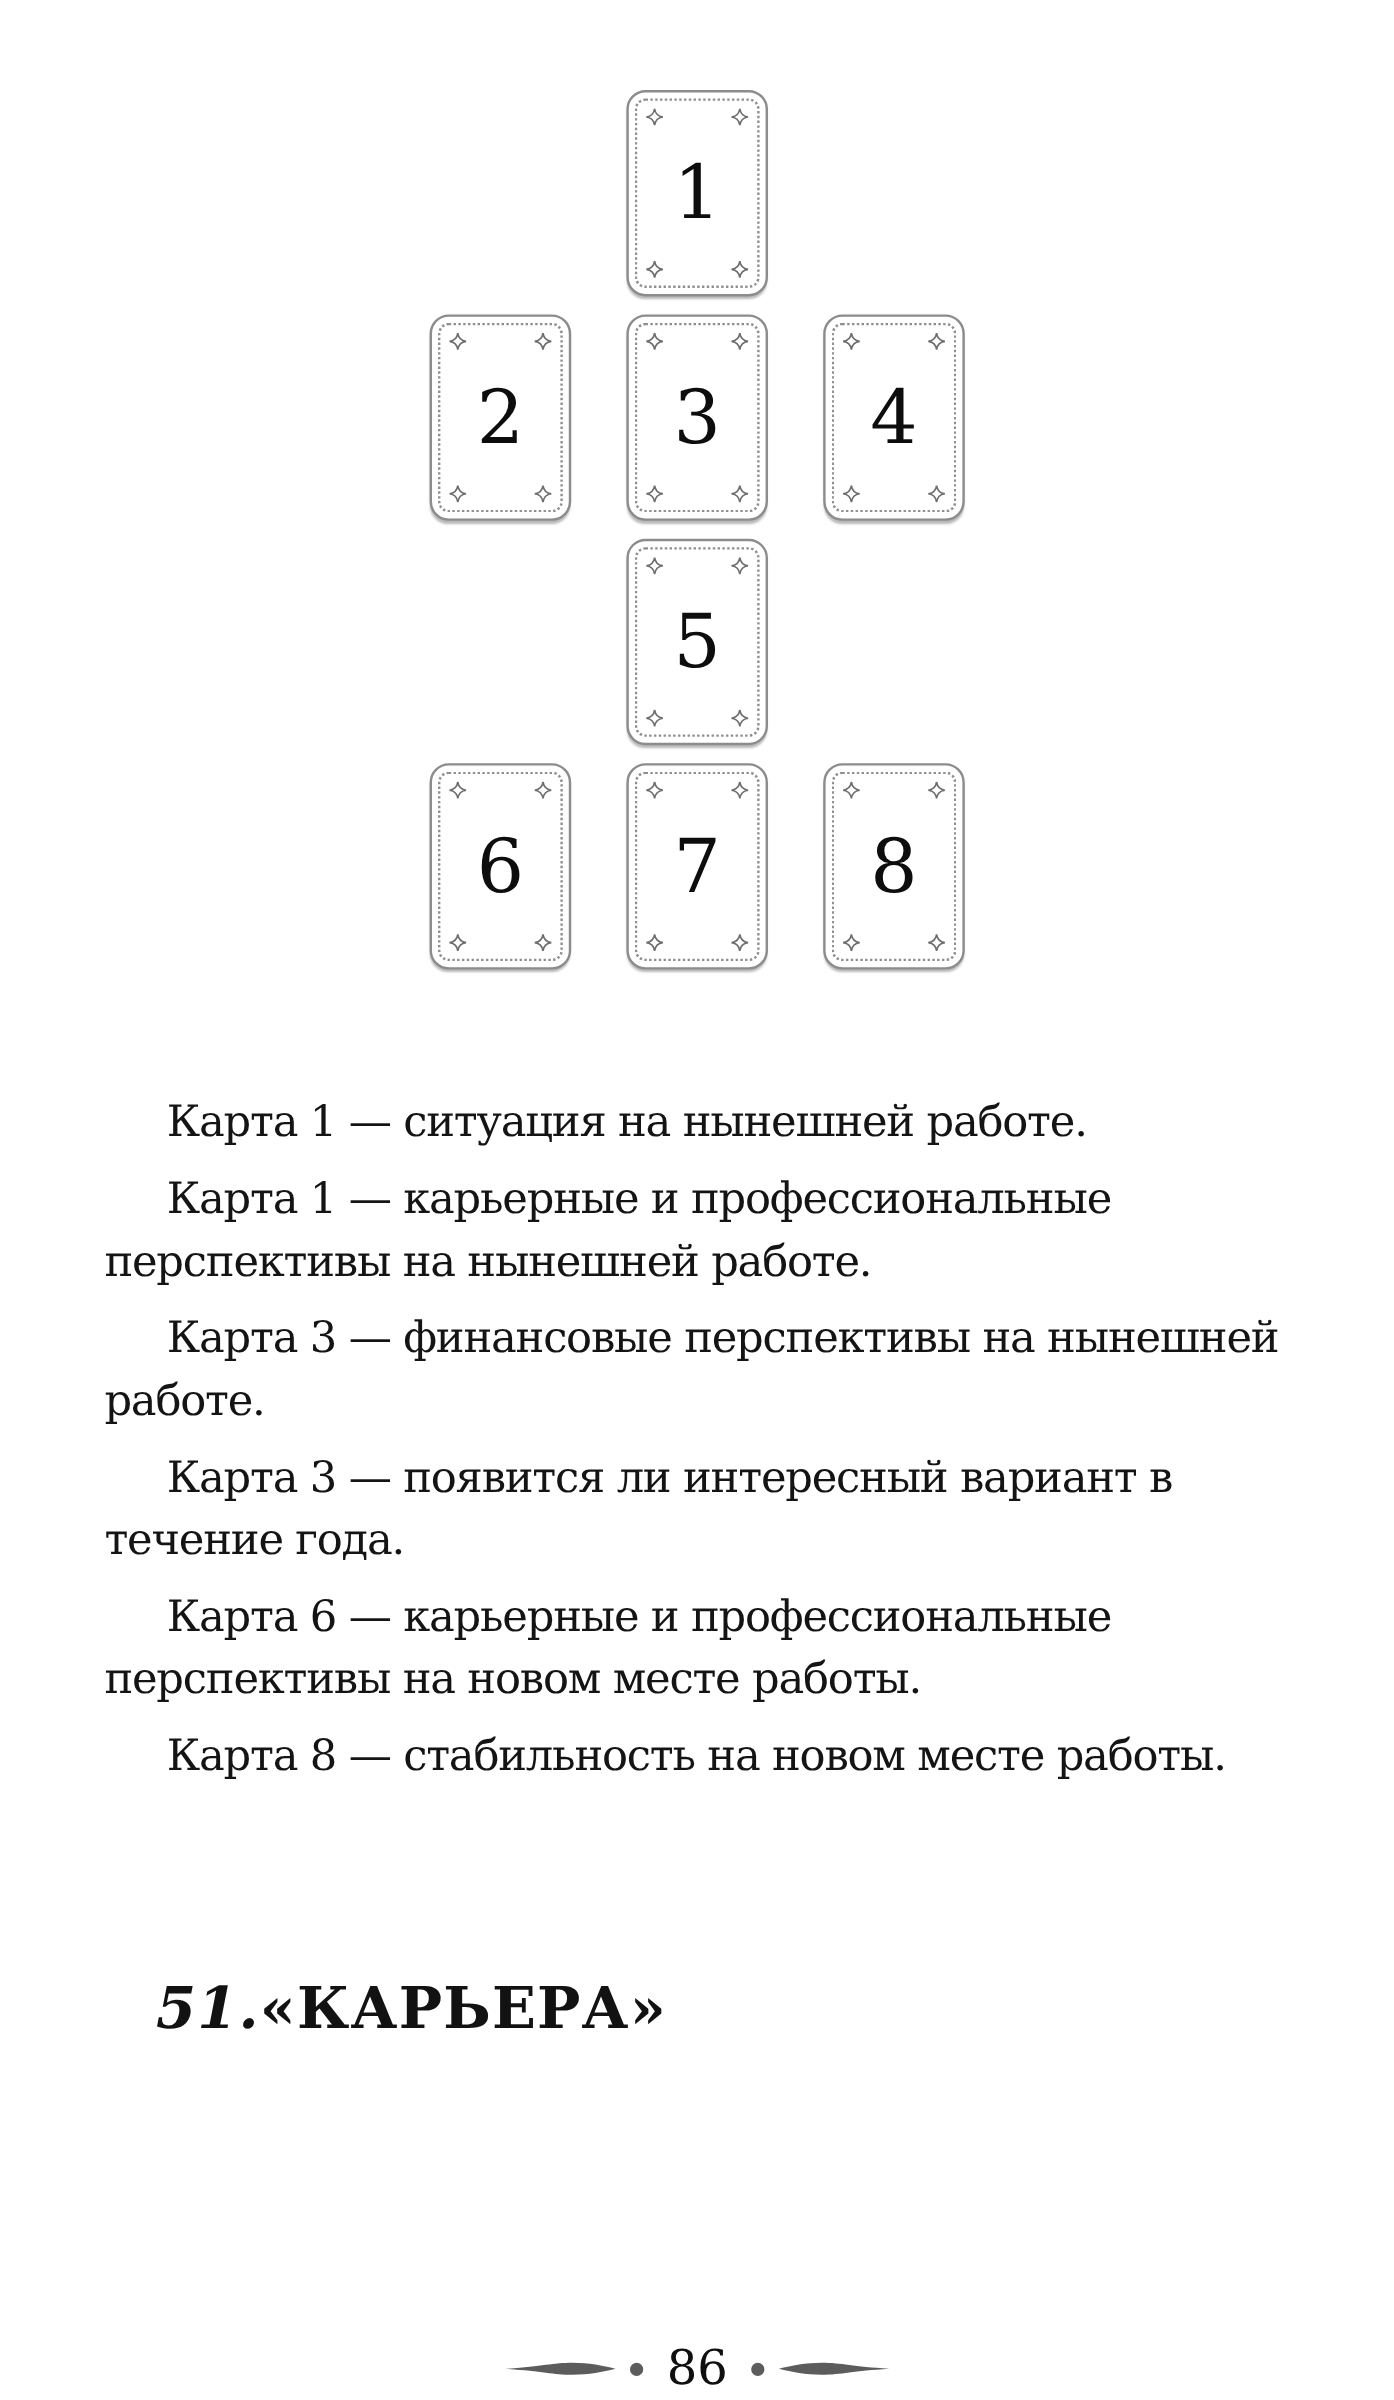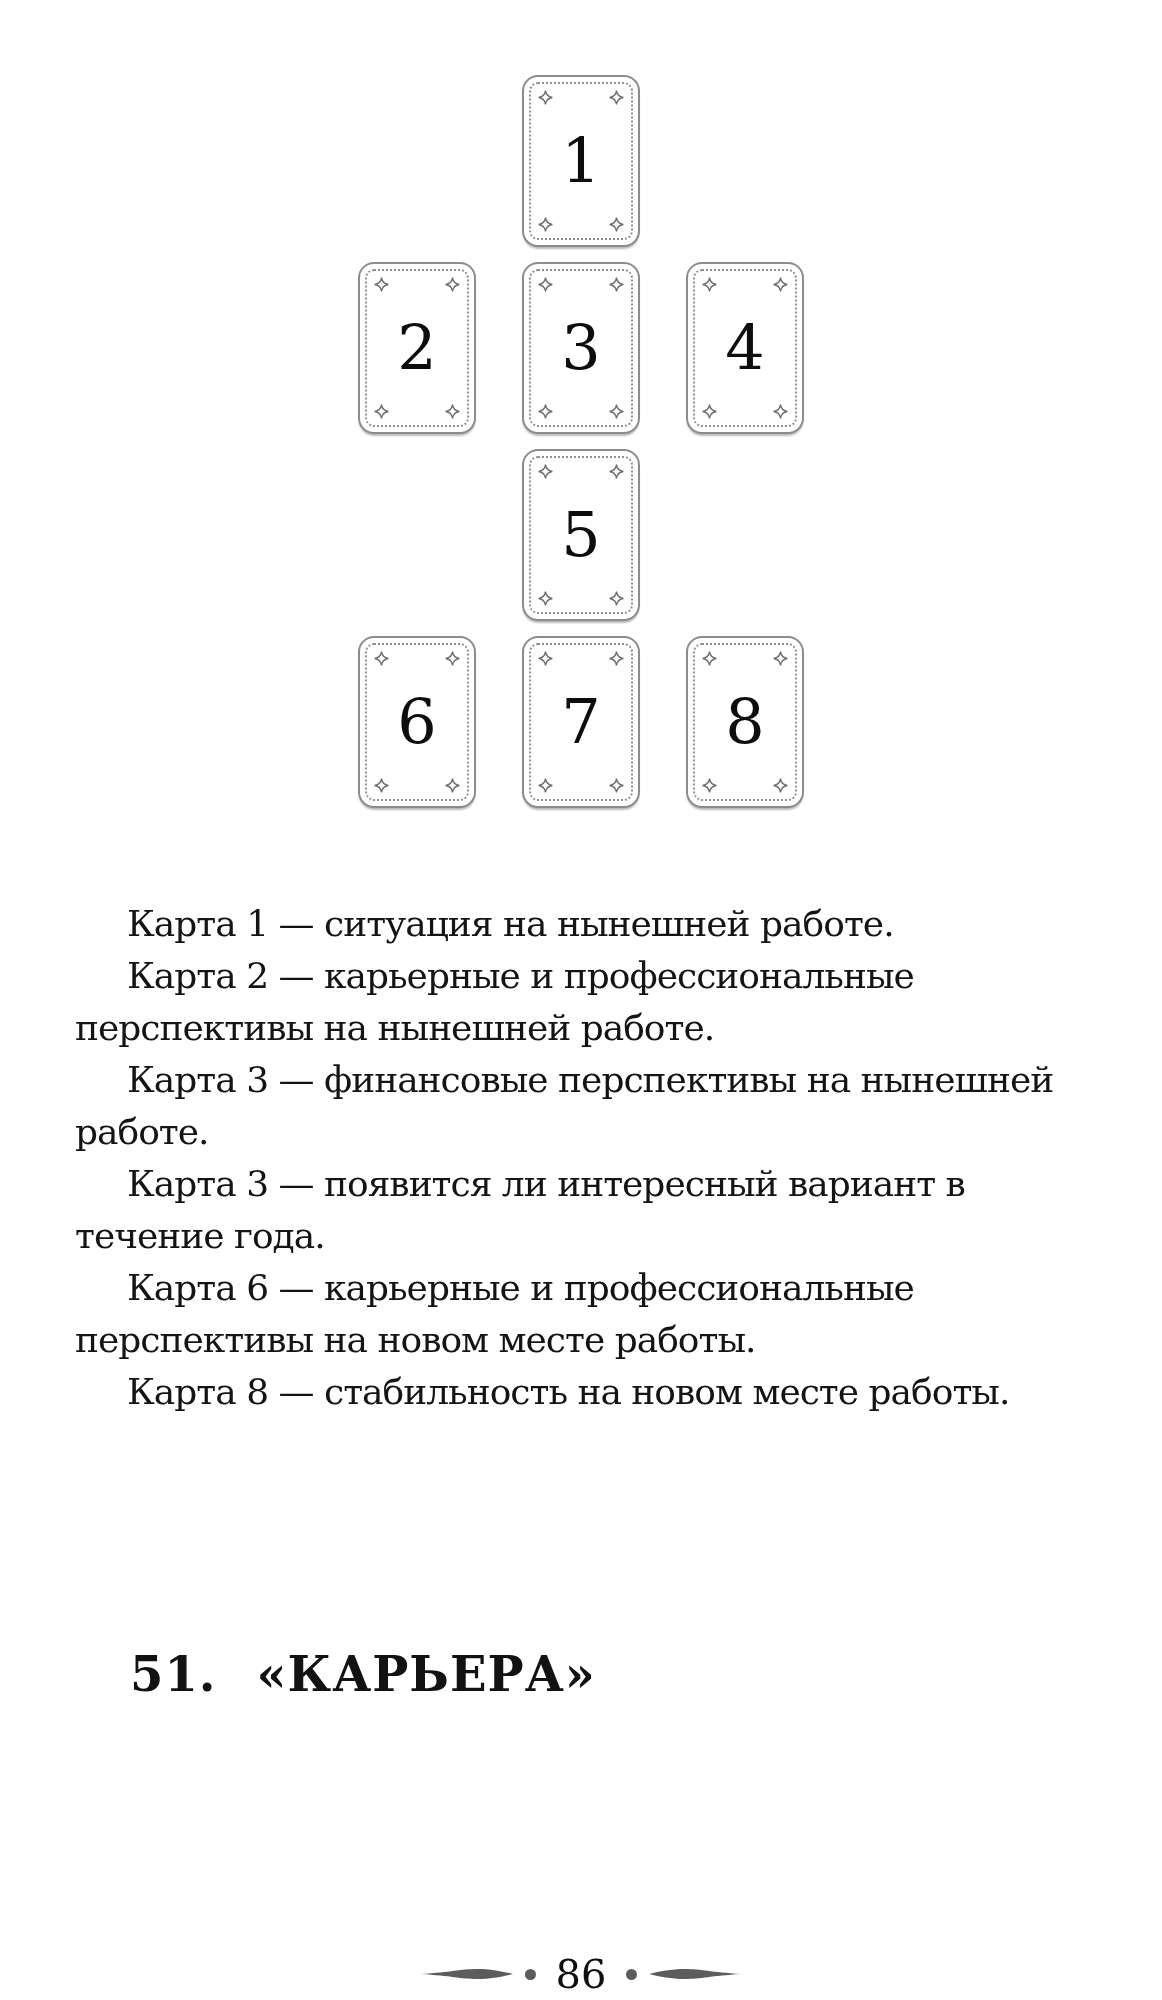--- a/index.html
+++ b/index.html
@@ -47,37 +47,37 @@
   .star.tl{top:13px;left:14px;}
   .star.tr{top:13px;right:14px;}
   .star.bl{bottom:13px;left:14px;}
   .star.br{bottom:13px;right:14px;}
 
   
   .descriptions{
     position:absolute;left:75px;top:898px;width:1016px;
   }
   .desc{
-    margin:0;
+    margin:12px;
     font-size:36px;line-height:52px;
     letter-spacing:-1px;
     text-indent:52px;
     color:#141414;
   }
 
   
   .heading{
     position:absolute;left:130px;top:1650px;
     font-weight:bold;
     font-size:48px;line-height:1;
     letter-spacing:1px;
     color:#121212;
     font-family:"DejaVu Serif","Liberation Serif",serif;
   }
-  .heading .sec-num{display:inline-block;margin-right:40px;}
+  .heading .sec-num{display:inline-block;font-style:italic;}
 
   
   .intro{
     position:absolute;left:75px;top:1746px;width:1016px;
     margin:0;
     font-size:36px;line-height:52px;
     letter-spacing:-1px;
     text-indent:52px;
     color:#141414;
   }
@@ -288,21 +288,21 @@
           <svg viewBox="0 0 24 24" xmlns="http://www.w3.org/2000/svg">
             <path d="M12 1 C12.9 7.4 16.6 11.1 23 12 C16.6 12.9 12.9 16.6 12 23 C11.1 16.6 7.4 12.9 1 12 C7.4 11.1 11.1 7.4 12 1 Z" fill="#ffffff" stroke="#6e6e6e" stroke-width="2.2"></path>
           </svg>
         </span>
         <span class="num">8</span>
       </div>
     </div>
 
   <div class="descriptions">
       <p class="desc">Карта 1 — ситуация на нынешней работе.</p>
-      <p class="desc">Карта 2 — карьерные и профессиональные перспективы на нынешней работе.</p>
+      <p class="desc">Карта 1 — карьерные и профессиональные перспективы на нынешней работе.</p>
       <p class="desc">Карта 3 — финансовые перспективы на нынешней работе.</p>
       <p class="desc">Карта 3 — появится ли интересный вариант в течение года.</p>
       <p class="desc">Карта 6 — карьерные и профессиональные перспективы на новом месте работы.</p>
       <p class="desc">Карта 8 — стабильность на новом месте работы.</p>
     </div>
 
   <div class="heading">
     <span class="sec-num">51.</span><span>«КАРЬЕРА»</span>
   </div>
 

